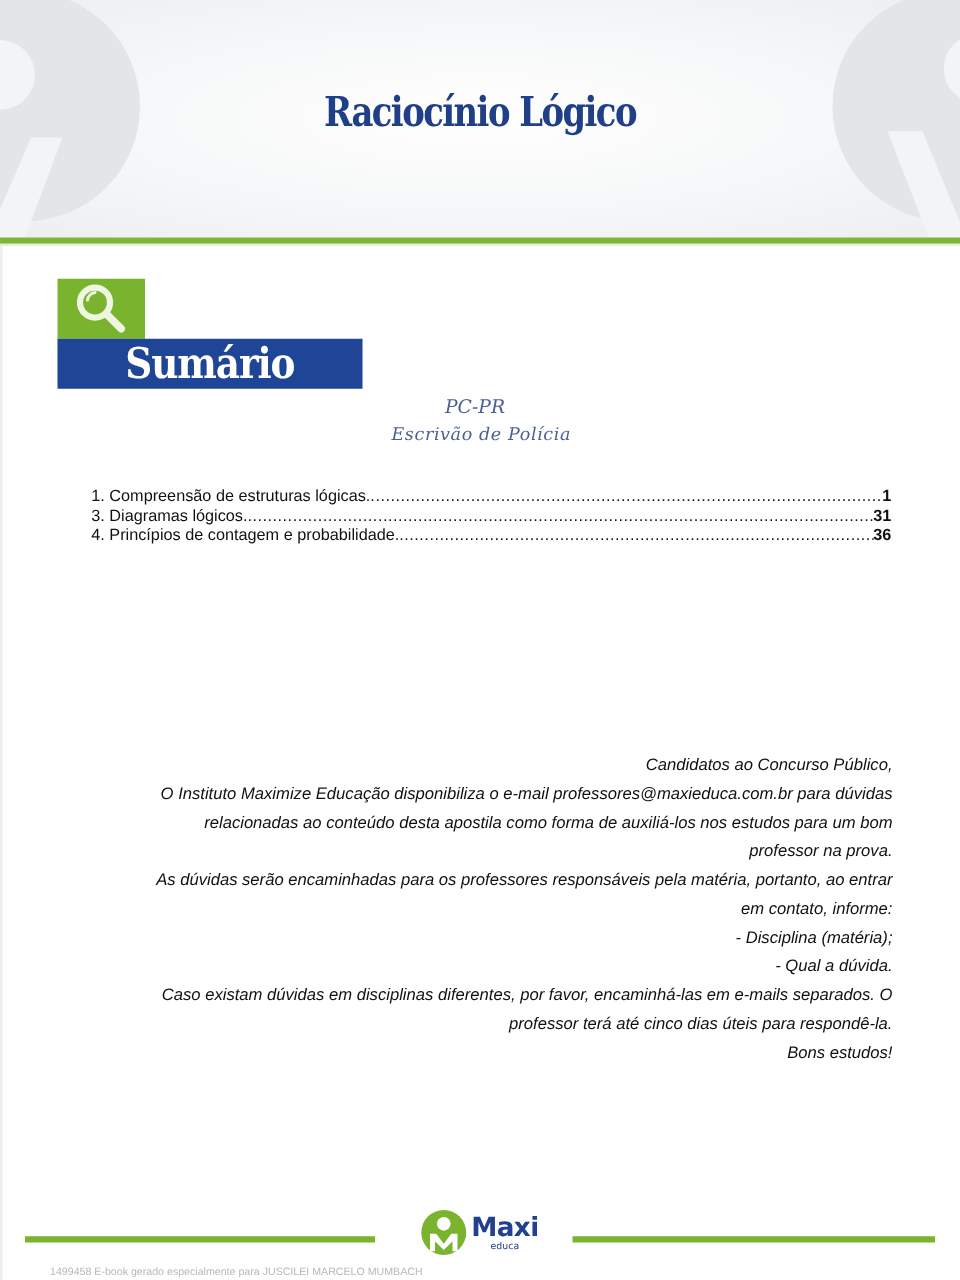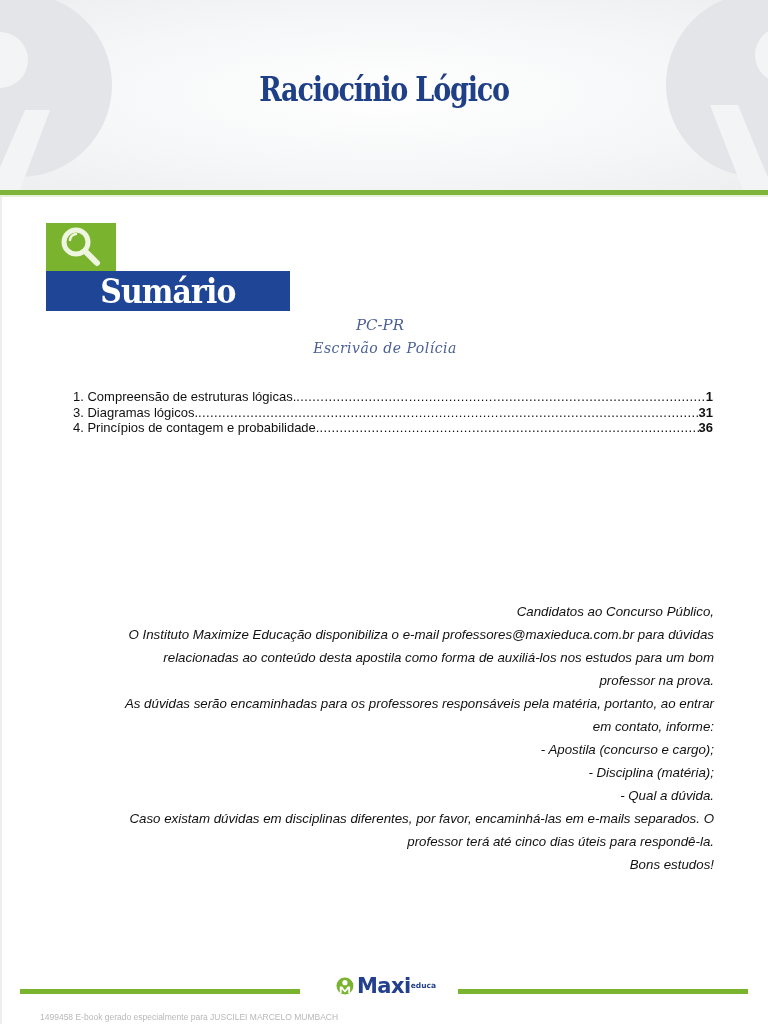--- a/index.html
+++ b/index.html
@@ -42,23 +42,23 @@
     .toc-page { font-weight: bold; white-space: nowrap; }
 
     .note { position: absolute; left: 80px; top: 600px; width: 634px; text-align: right; font-style: italic; font-size: 13.3px; line-height: 23px; color: #111; }
     .note p { margin: 0; }
 
     .footer-rule { position: absolute; top: 989px; height: 5px; background: #7ab32e; }
     .footer-rule.left { left: 20px; width: 280px; }
     .footer-rule.right { left: 458px; width: 290px; }
     .footer-logo { position: absolute; left: 336px; top: 965px; width: 100px; height: 42px; display: flex; align-items: center; }
     .logo-circle { width: 38px; height: 38px; position: relative; }
-    .logo-word { margin-left: 3px; display: flex; flex-direction: row; align-items: center; line-height: 1; }
+    .logo-word { margin-left: 3px; display: flex; flex-direction: column; align-items: center; line-height: 1; }
     .logo-maxi { font-family: "DejaVu Sans", sans-serif; font-weight: bold; font-size: 21px; color: #23408e; letter-spacing: -0.5px; }
-    .logo-educa { font-family: "DejaVu Sans", sans-serif; font-weight: bold; font-size: 7.5px; color: #23408e; margin-top: 0; }
+    .logo-educa { font-family: "DejaVu Sans", sans-serif; font-weight: normal; font-size: 7.5px; color: #23408e; margin-top: 0; }
 
     .footer-credit { position: absolute; left: 40px; top: 1012px; font-size: 8.5px; color: #b8b8b8; white-space: nowrap; }
     .page-edge { position: absolute; left: 0; top: 197px; width: 2px; height: 827px; background: #eeeeee; }
   </style>
 </head>
 <body>
 
 <div class="header">
   <svg class="wm wm-left" width="150" height="190" viewBox="0 0 150 190">
     <circle cx="40" cy="85" r="92" fill="#e3e5e8"></circle>
@@ -110,21 +110,20 @@
   </div>
 </div>
 
 <div class="note">
   <p>Candidatos ao Concurso Público,</p>
   <p>O Instituto Maximize Educação disponibiliza o e-mail professores@maxieduca.com.br para dúvidas</p>
   <p>relacionadas ao conteúdo desta apostila como forma de auxiliá-los nos estudos para um bom</p>
   <p>professor na prova.</p>
   <p>As dúvidas serão encaminhadas para os professores responsáveis pela matéria, portanto, ao entrar</p>
   <p>em contato, informe:</p>
-  <p>- Apostila (concurso e cargo);</p>
   <p>- Disciplina (matéria);</p>
   <p>- Qual a dúvida.</p>
   <p>Caso existam dúvidas em disciplinas diferentes, por favor, encaminhá-las em e-mails separados. O</p>
   <p>professor terá até cinco dias úteis para respondê-la.</p>
   <p>Bons estudos!</p>
 </div>
 
 <div class="footer-rule left"></div>
 <div class="footer-rule right"></div>
 

